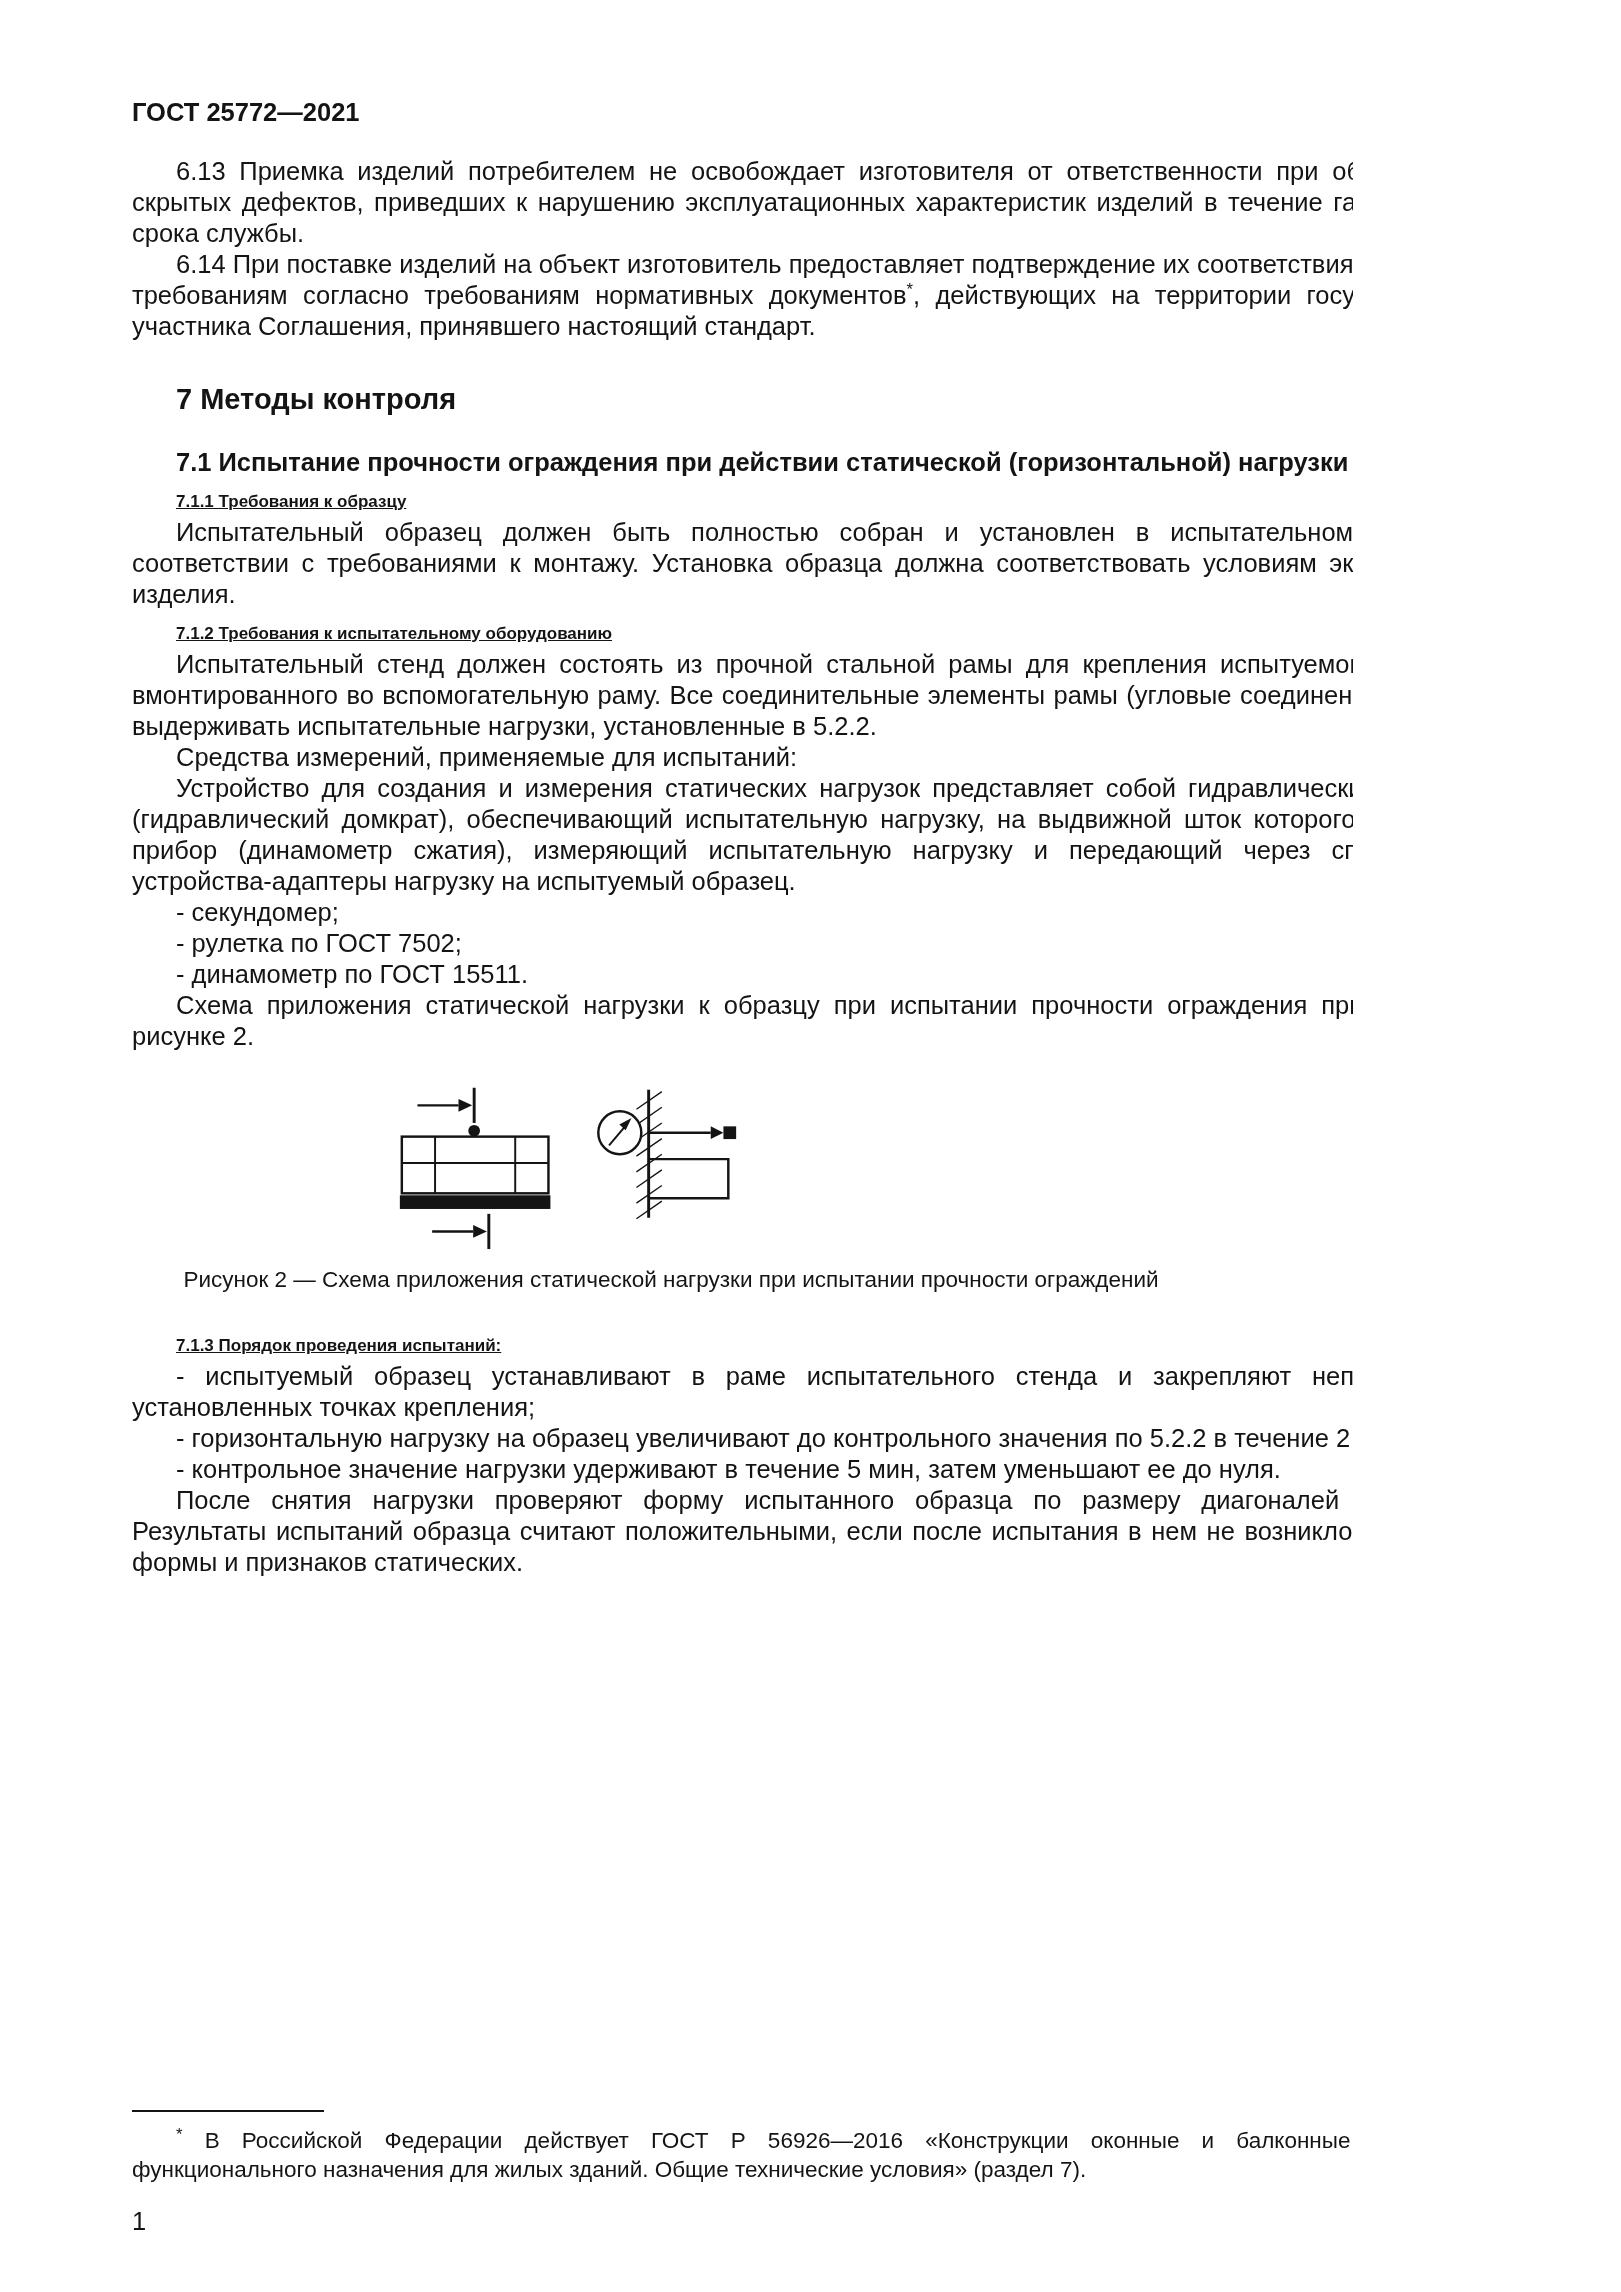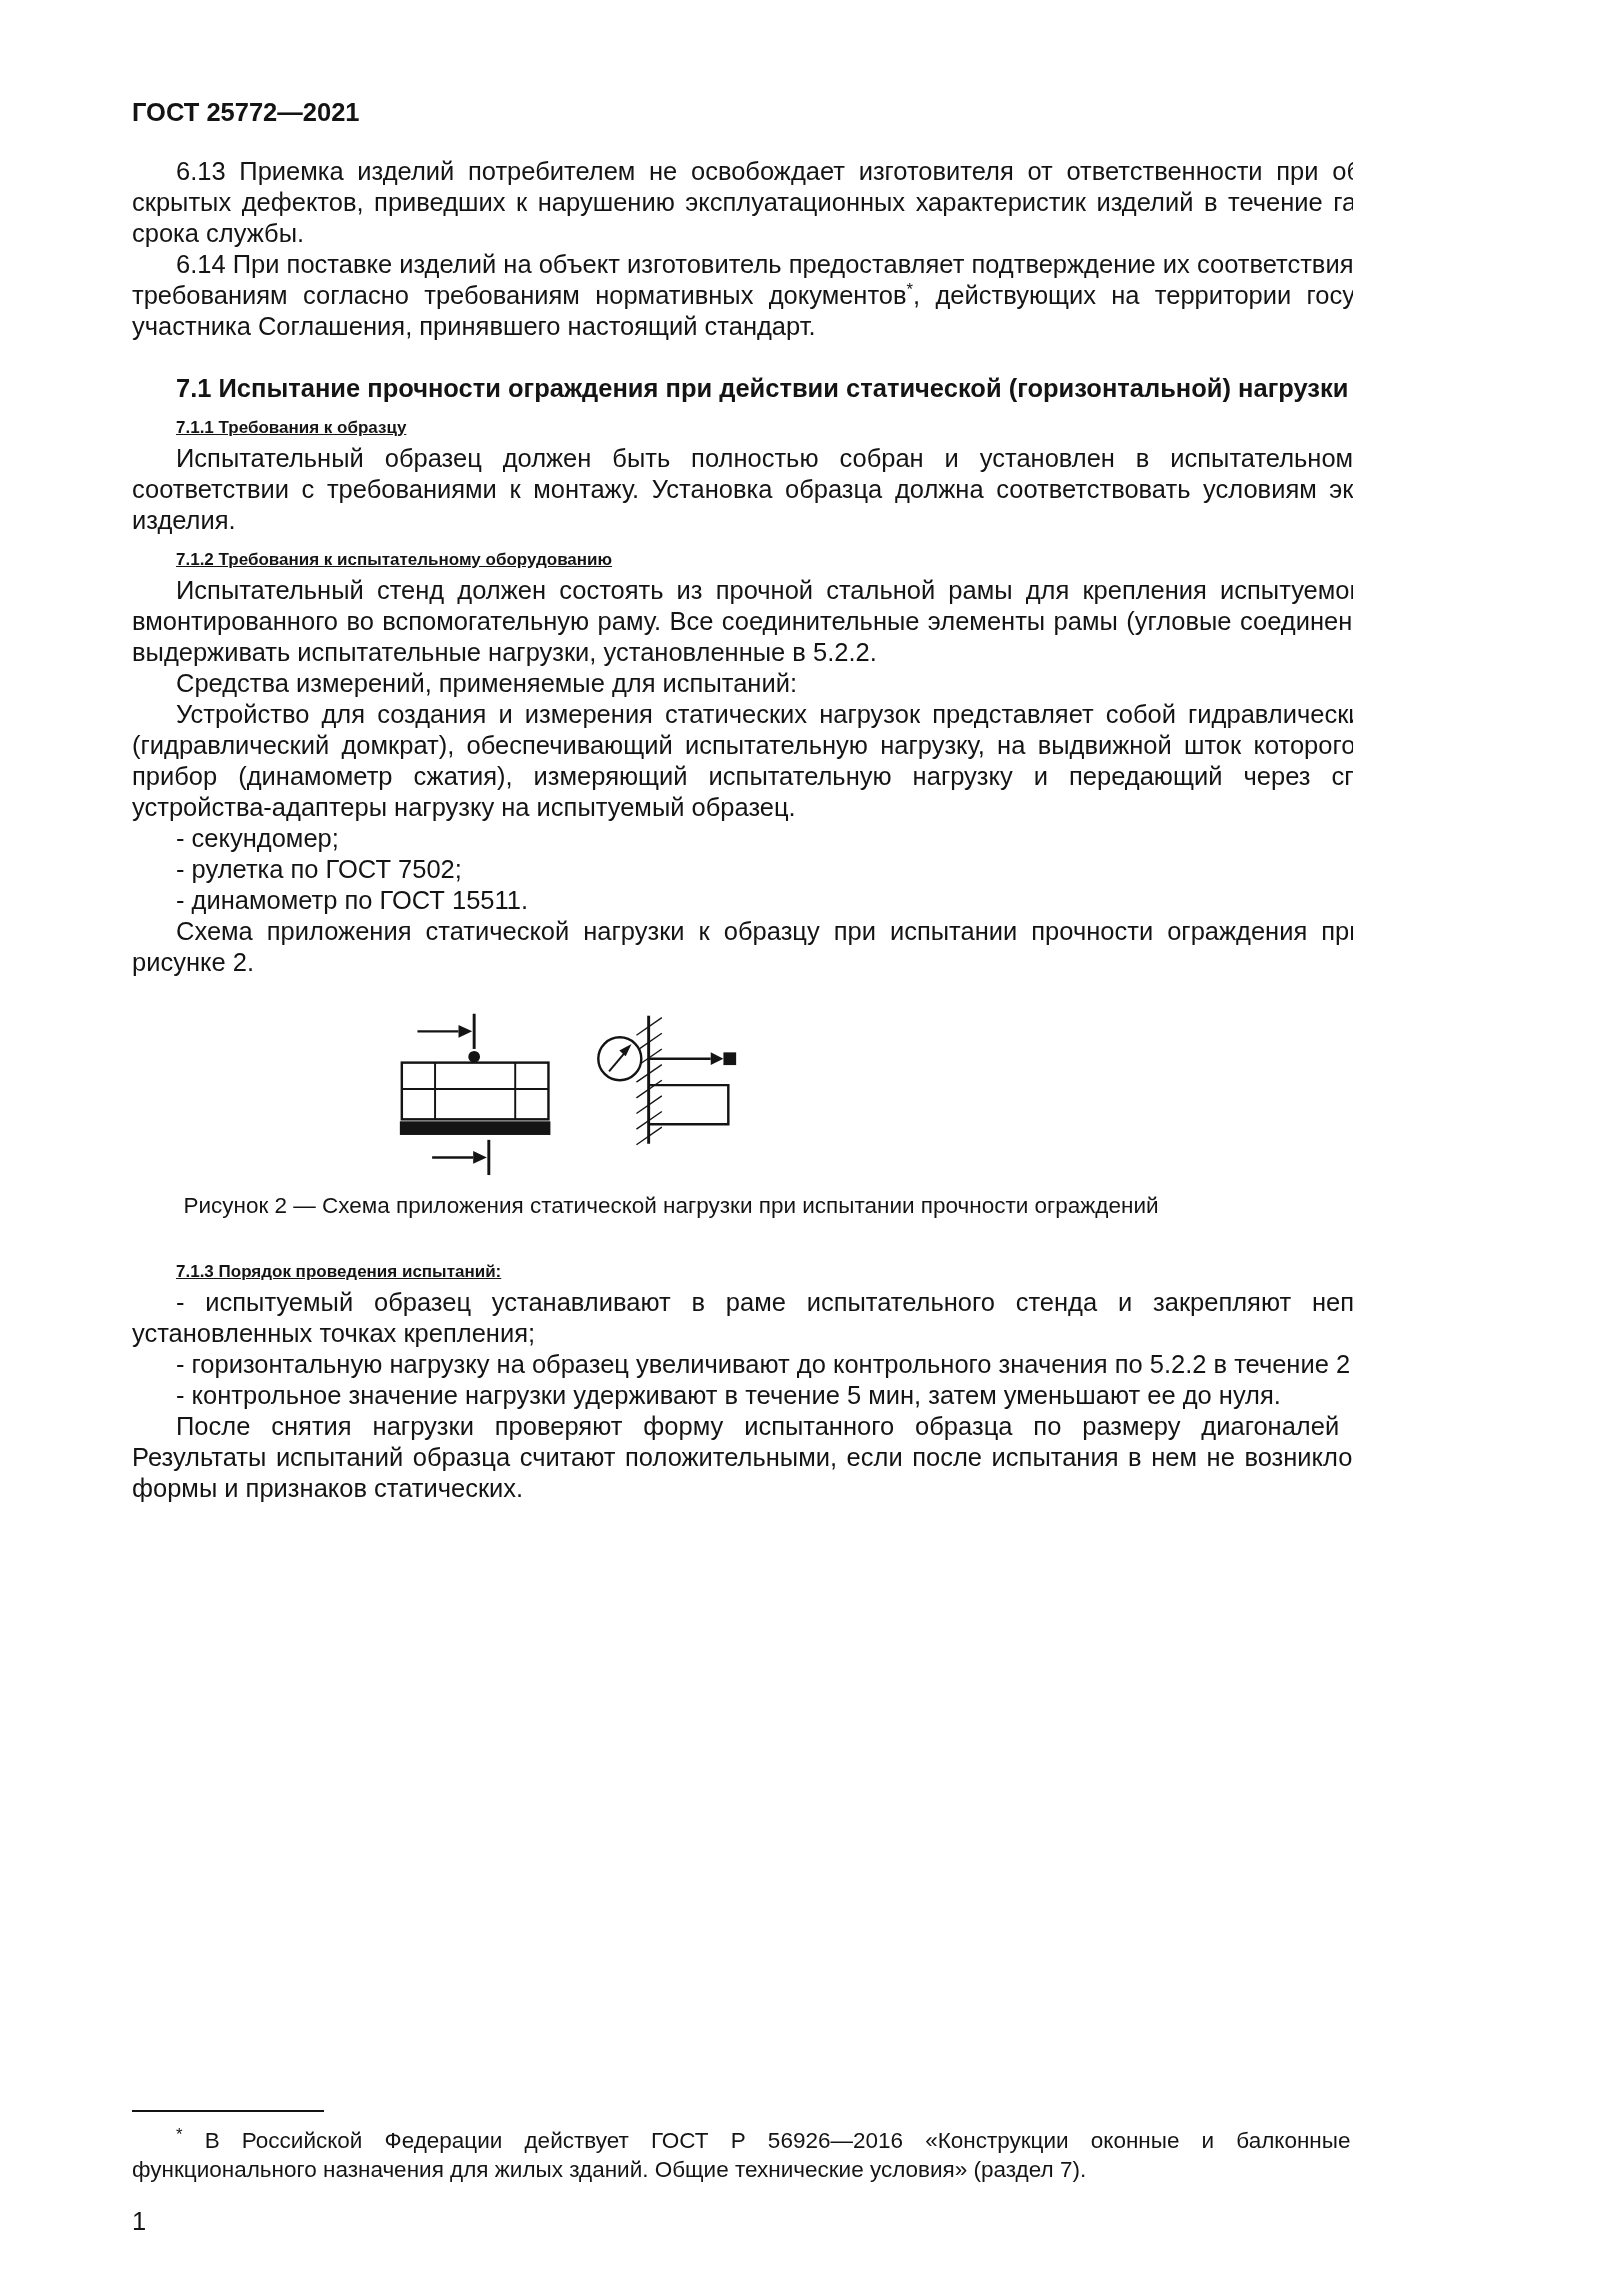--- a/index.html
+++ b/index.html
@@ -99,20 +99,21 @@
 
 <div class="page">
   <div class="content">
 
     <div class="doc-header">ГОСТ 25772—2021</div>
 
     <p class="body">6.13 Приемка изделий потребителем не освобождает изготовителя от ответственности при обнаружении скрытых дефектов, приведших к нарушению эксплуатационных характеристик изделий в течение гарантийного срока службы.</p>
 
     <p class="body"><span>6.14 При поставке изделий на объект изготовитель предоставляет подтверждение их соответствия проектным требованиям согласно требованиям нормативных документов</span><sup class="fn-ref">*</sup><span>, действующих на территории государства — участника Соглашения, принявшего настоящий стандарт.</span></p>
 
+    <div class="h1">7 Методы контроля</div>
 
     <div class="h2">7.1 Испытание прочности ограждения при действии статической (горизонтальной) нагрузки</div>
 
     <div class="h3">7.1.1 Требования к образцу</div>
 
     <p class="body">Испытательный образец должен быть полностью собран и установлен в испытательном стенде в соответствии с требованиями к монтажу. Установка образца должна соответствовать условиям эксплуатации изделия.</p>
 
     <div class="h3">7.1.2 Требования к испытательному оборудованию</div>
 
     <p class="body">Испытательный стенд должен состоять из прочной стальной рамы для крепления испытуемого образца, вмонтированного во вспомогательную раму. Все соединительные элементы рамы (угловые соединения) должны выдерживать испытательные нагрузки, установленные в 5.2.2.</p>

